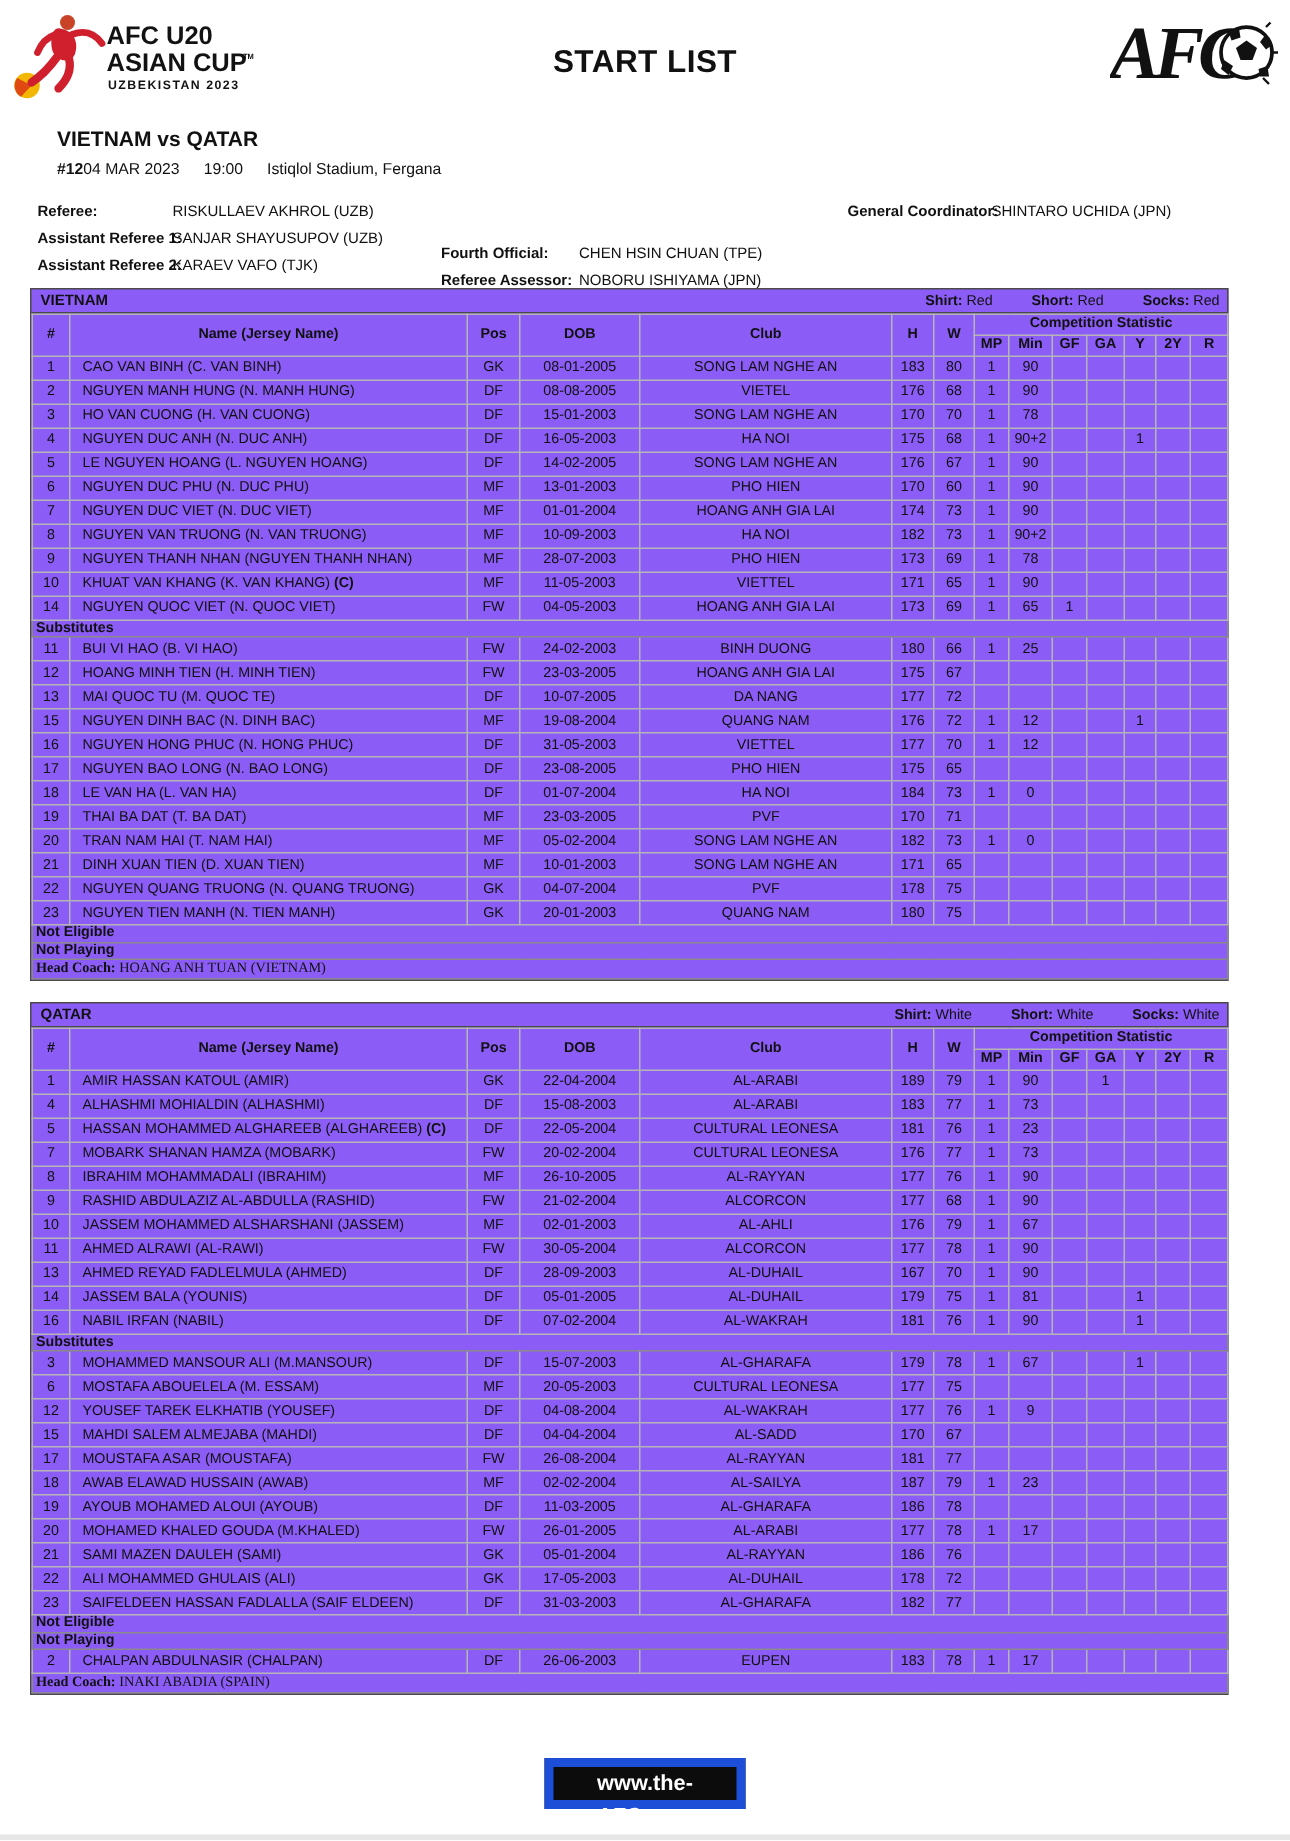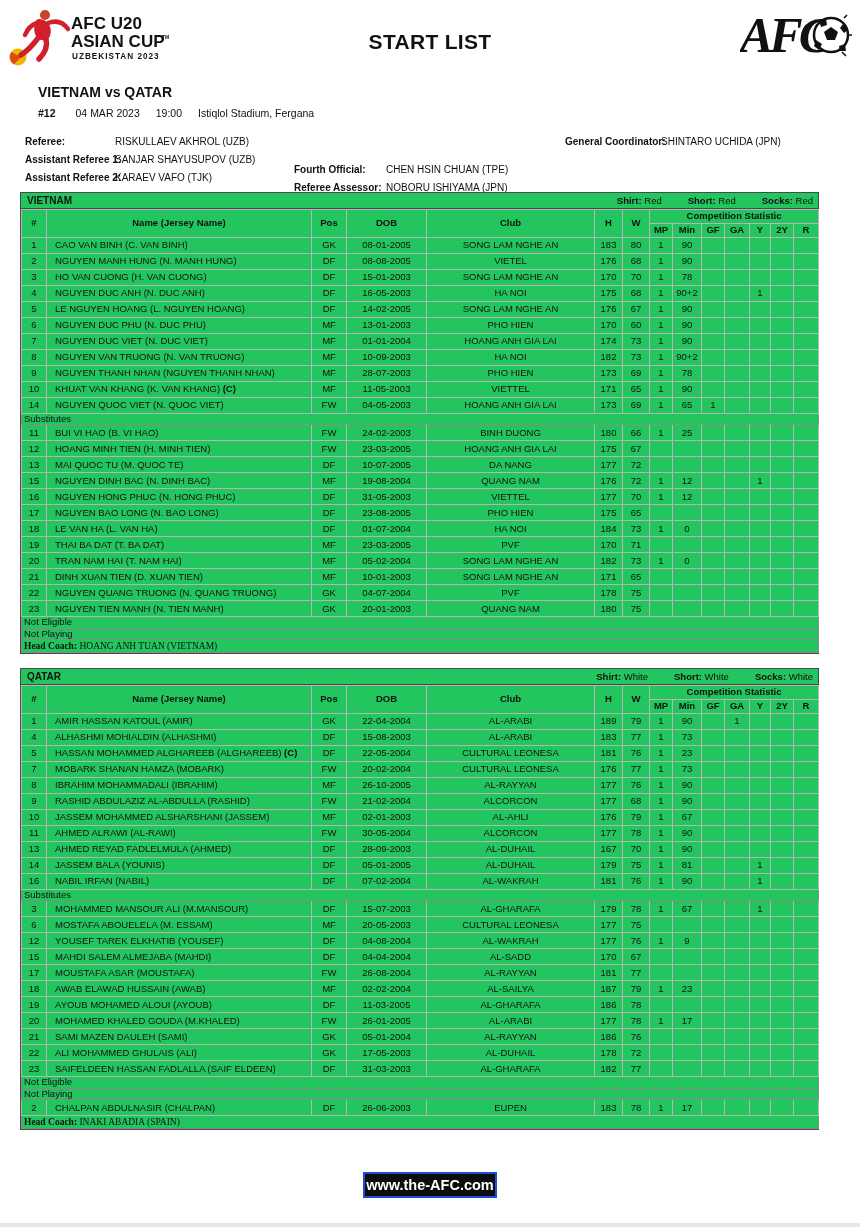--- a/index.html
+++ b/index.html
@@ -9,53 +9,53 @@
   
   .logo-left{position:absolute;left:8px;top:6px;width:190px;height:64px;}
   .doc-title{position:absolute;left:0;right:0;top:30px;text-align:center;
              font-size:21px;font-weight:bold;letter-spacing:.3px;}
   .logo-right{position:absolute;left:740px;top:6px;width:112px;height:60px;}
 
   
   .match-title{position:absolute;left:38px;top:84px;font-size:14px;font-weight:bold;}
   .match-info{position:absolute;left:38px;top:107px;font-size:10.5px;}
   .match-info span{margin-right:16px;}
-  .match-info .mnum{font-weight:bold;margin-right:20px;}
+  .match-info .mnum{font-weight:bold;margin-right:0;}
 
   
   .officials{position:absolute;top:133px;left:0;width:860px;font-size:10px;}
   .off-col{position:absolute;top:0;}
   .off-row{height:18px;line-height:18px;white-space:nowrap;}
   .off-label{display:inline-block;font-weight:bold;}
   .c1{left:25px;} .c1 .off-label{width:90px;}
   .c2{left:294px;margin-top:28px;} .c2 .off-label{width:92px;}
   .c3{left:565px;} .c3 .off-label{width:96px;}
 
   
-  .team-section{position:absolute;left:20px;width:797px;border:1px solid #4a4a4a;background:#22c55e;}
+  .team-section{position:absolute;left:20px;width:797px;border:1px solid #4a4a4a;background:#8b5cf6;}
   .team-bar{display:flex;align-items:center;height:15px;padding:0 5px 0 6px;
             border-bottom:1px solid #4a4a4a;font-size:10px;}
   .team-name{font-weight:bold;}
   .kit{margin-left:auto;display:flex;gap:26px;font-size:9.5px;}
   .kit b{font-weight:bold;}
   table{border-collapse:collapse;table-layout:fixed;width:100%;}
   th,td{border:1px solid #b5b5b5;font-size:9.5px;text-align:center;padding:0;
         overflow:hidden;white-space:nowrap;font-weight:normal;line-height:1.1;}
   thead th{font-weight:bold;height:13px;}
   tbody td{height:15px;}
   td.name{text-align:left;padding-left:8px;margin-left:12px;}
-  tr.label-row td{height:10px;text-align:left;font-weight:normal;padding-left:2px;
+  tr.label-row td{height:10px;text-align:left;font-weight:bold;padding-left:2px;
                   border-color:#8a8a8a;}
   tr.coach-row td{height:12px;text-align:left;padding-left:2px;border-color:#8a8a8a;font-family:Liberation Serif, serif;}
   tr.coach-row b{font-weight:bold;}
 
   
   .badge{position:absolute;left:363px;top:1172px;width:134px;}
   .badge-top{background:#0c0c0c;color:#fff;font-weight:bold;font-size:14.5px;
-             text-align:center;height:22px;line-height:22px;border:2px solid #1d4ed8;}
+             text-align:center;height:22px;line-height:22px;border:6px solid #1d4ed8;}
   .badge-bottom{background:#bdbdbd;color:#111;font-weight:bold;font-size:8.5px;
                 text-align:center;height:13px;line-height:13px;border:1px solid #9e9e9e;border-top:none;margin-top:32px;}
   .timestamp{position:absolute;left:0;right:0;top:1209px;text-align:center;
              font-size:11.5px;color:#333;}
   .page-edge{position:absolute;left:0;right:0;bottom:0;height:4px;background:#e6e6e6;}
 </style>
 </head>
 <body>
 
 <div class="page">

